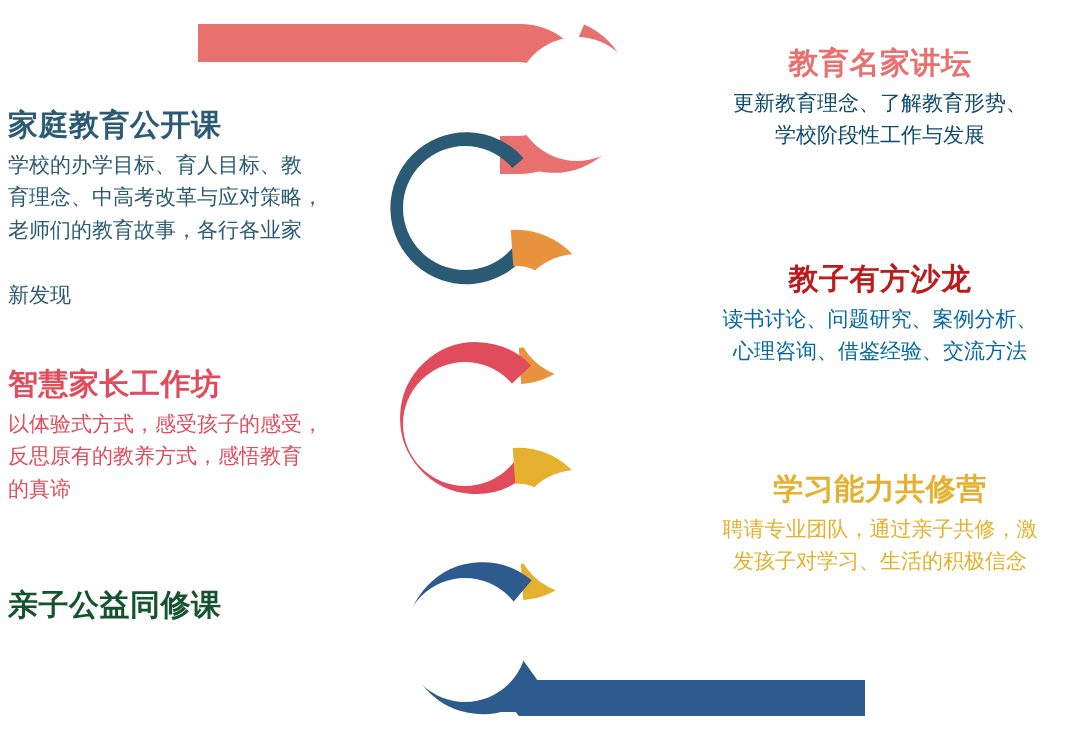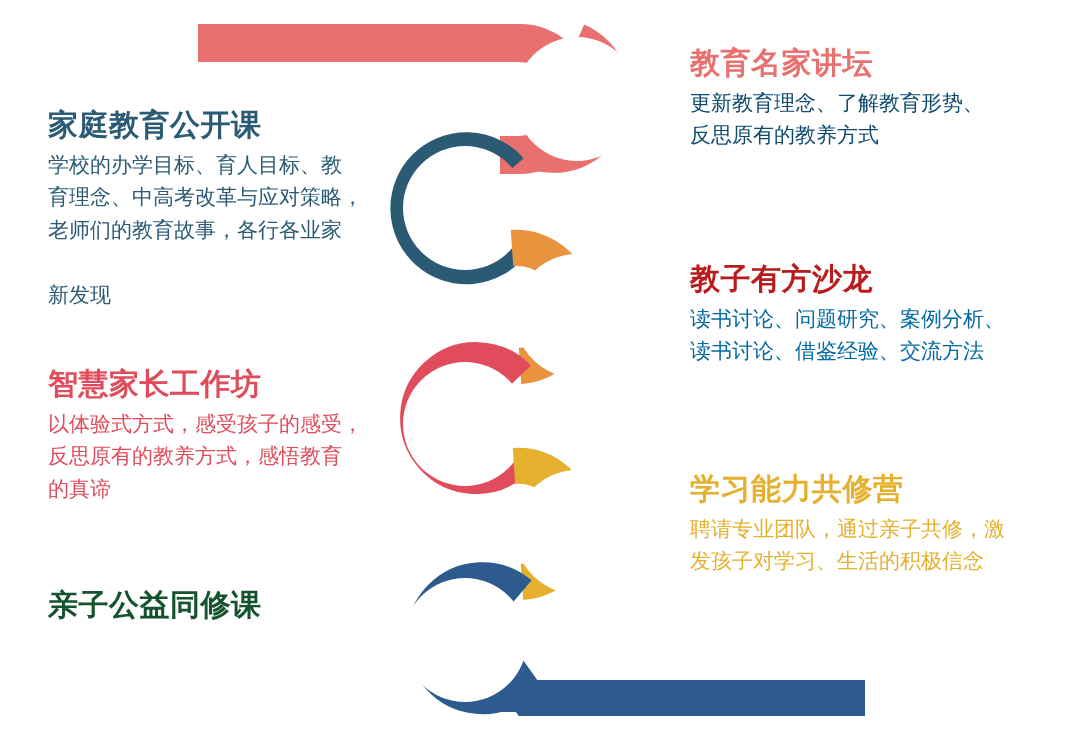--- a/index.html
+++ b/index.html
@@ -21,22 +21,22 @@
     line-height:1.15;
     margin:0 0 6px 0;
     letter-spacing:0.5px;
     white-space:nowrap;
   }
   .txt .body{
     font-size:21px;
     line-height:1.55;
     margin:0;
   }
-  .txt.left{text-align:left;margin-left:40px;}
-  .txt.right{text-align:left;}
+  .txt.left{text-align:left;}
+  .txt.right{text-align:center;}
 
   
   #t01{left:690px;top:46px;width:380px;}
   #t02{left:8px; top:108px;width:378px;}
   #t03{left:690px;top:262px;width:380px;}
   #t04{left:8px; top:367px;width:378px;}
   #t05{left:690px;top:472px;width:380px;}
   #t06{left:8px; top:588px;width:378px;}
 
   .num{
@@ -126,40 +126,40 @@
   <div class="num" style="left:415px;top:182px;width:100px;">02</div>
   <div class="num" style="left:527px;top:290px;width:100px;">03</div>
   <div class="num" style="left:415px;top:398px;width:100px;">04</div>
   <div class="num" style="left:527px;top:506px;width:100px;">05</div>
   <div class="num" style="left:415px;top:614px;width:100px;">06</div>
 
   <div class="txt right" id="t01">
     <p class="title" style="color:#E8706E">教育名家讲坛</p>
     <p class="body" style="color:#0c4a6e">
       <span>更新教育理念、了解教育形势、</span><br>
-      <span>反思原有的教养方式</span>
+      <span>学校阶段性工作与发展</span>
     </p>
   </div>
 
   <div class="txt left" id="t02">
     <p class="title" style="color:#2B5B74">家庭教育公开课</p>
     <p class="body" style="color:#2B5B74">
       <span>学校的办学目标、育人目标、教</span><br>
       <span>育理念、中高考改革与应对策略，</span><br>
       <span>老师们的教育故事，各行各业家</span><br>
       <br>
       <span>新发现</span>
     </p>
   </div>
 
   <div class="txt right" id="t03">
     <p class="title" style="color:#b91c1c">教子有方沙龙</p>
     <p class="body" style="color:#0369a1">
       <span>读书讨论、问题研究、案例分析、</span><br>
-      <span>读书讨论、借鉴经验、交流方法</span>
+      <span>心理咨询、借鉴经验、交流方法</span>
     </p>
   </div>
 
   <div class="txt right" id="t05">
     <p class="title" style="color:#E5B02E">学习能力共修营</p>
     <p class="body" style="color:#E5B02E">
       <span>聘请专业团队，通过亲子共修，激</span><br>
       <span>发孩子对学习、生活的积极信念</span>
     </p>
   </div>

